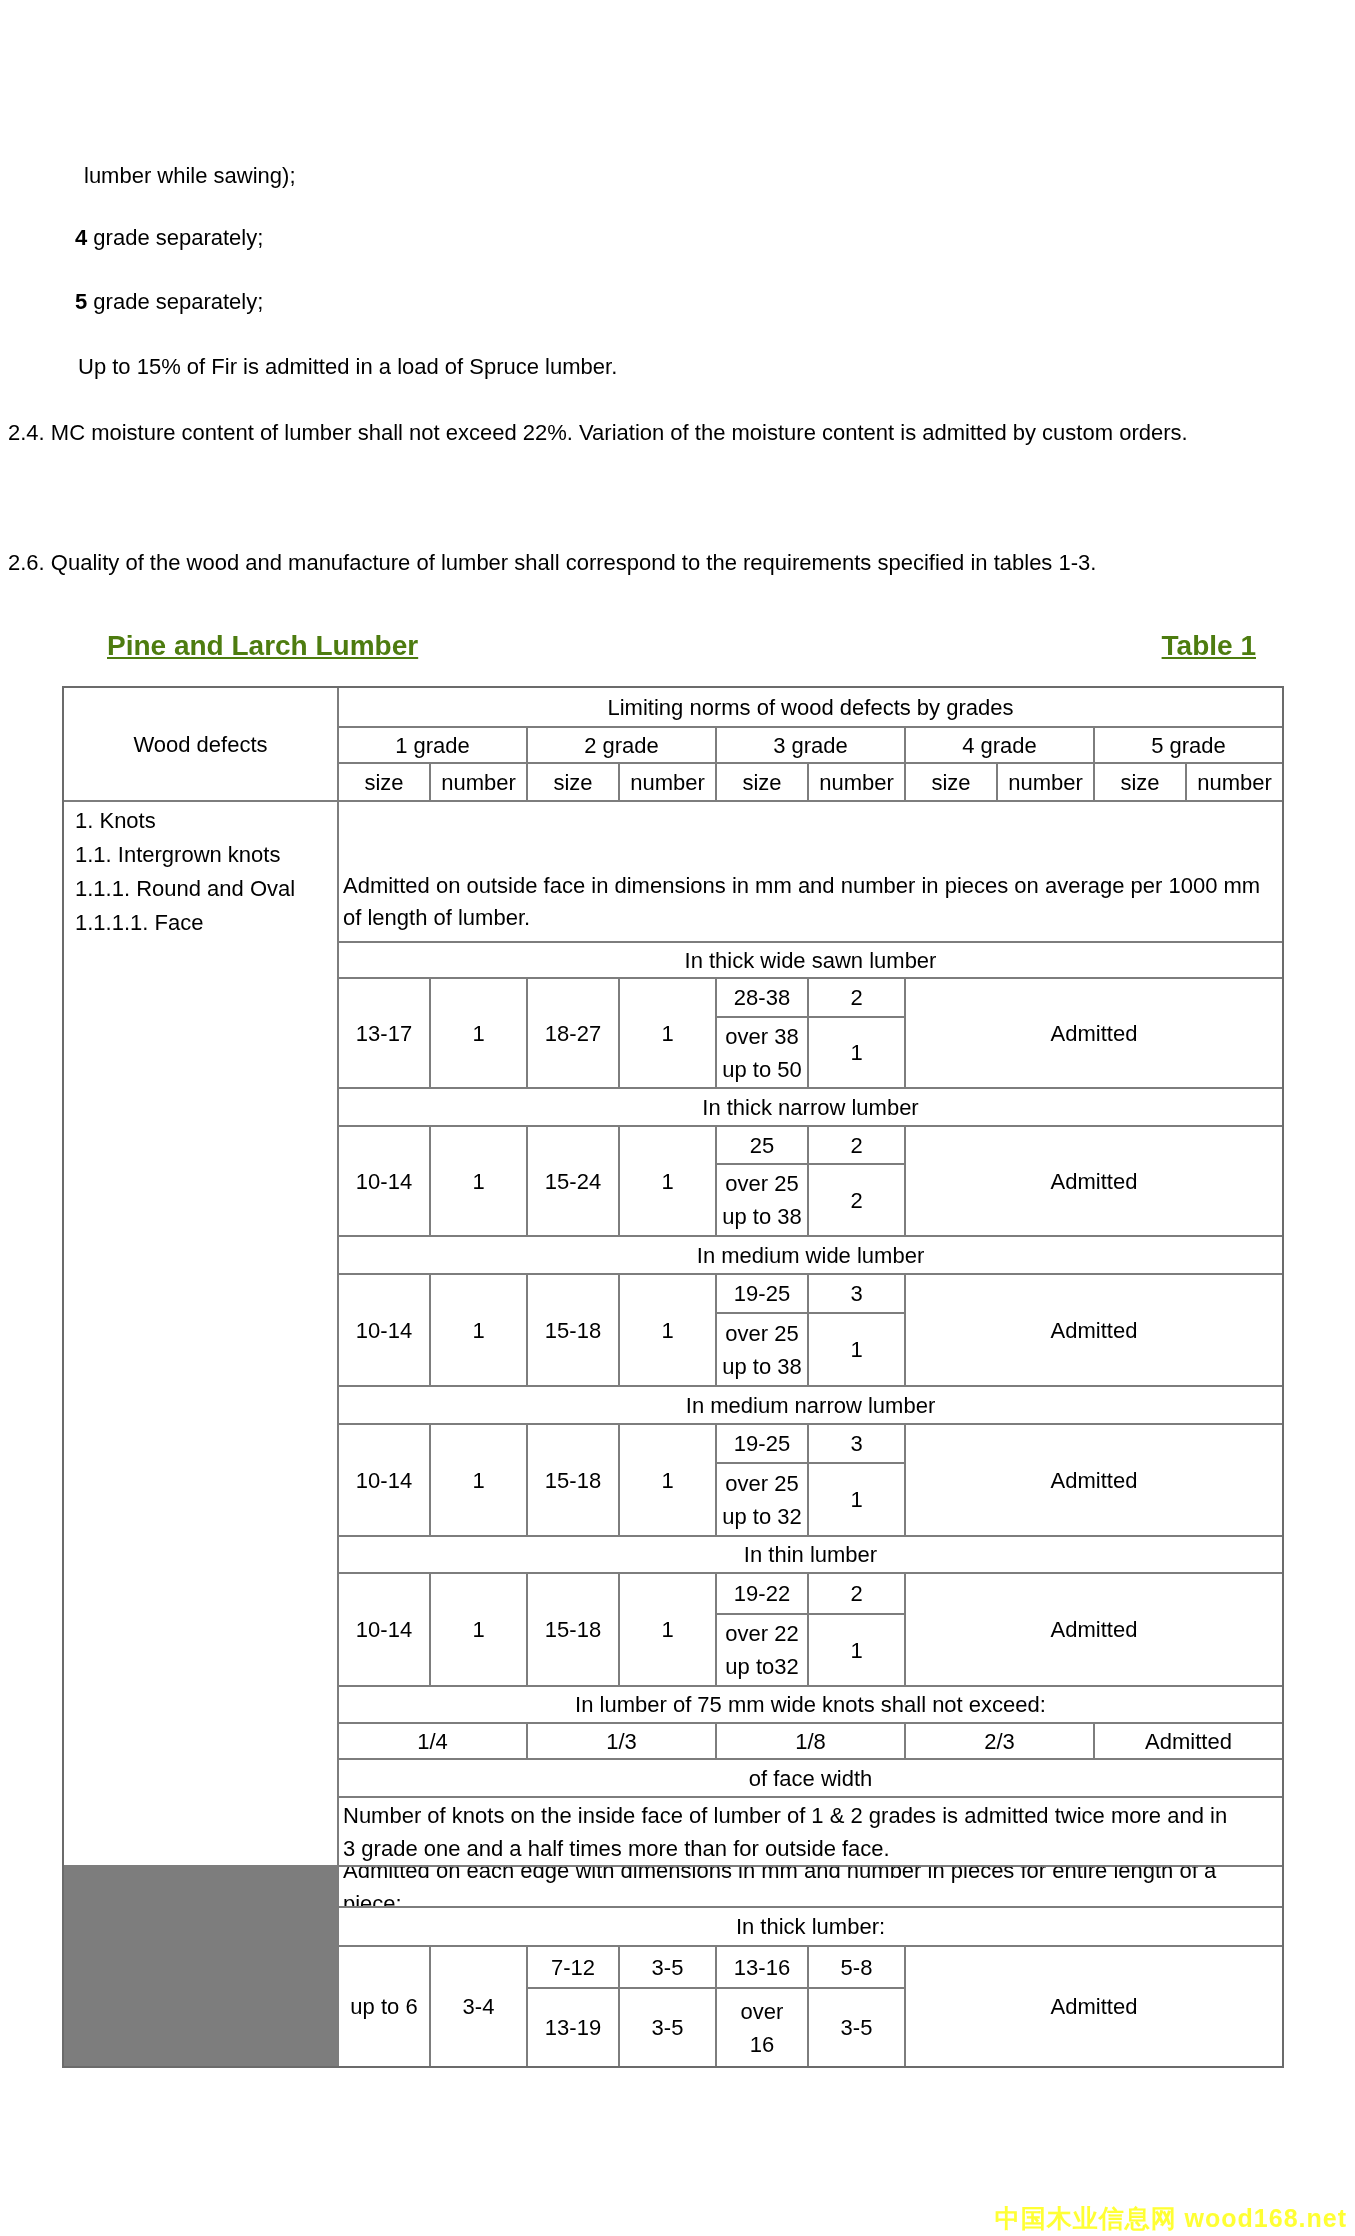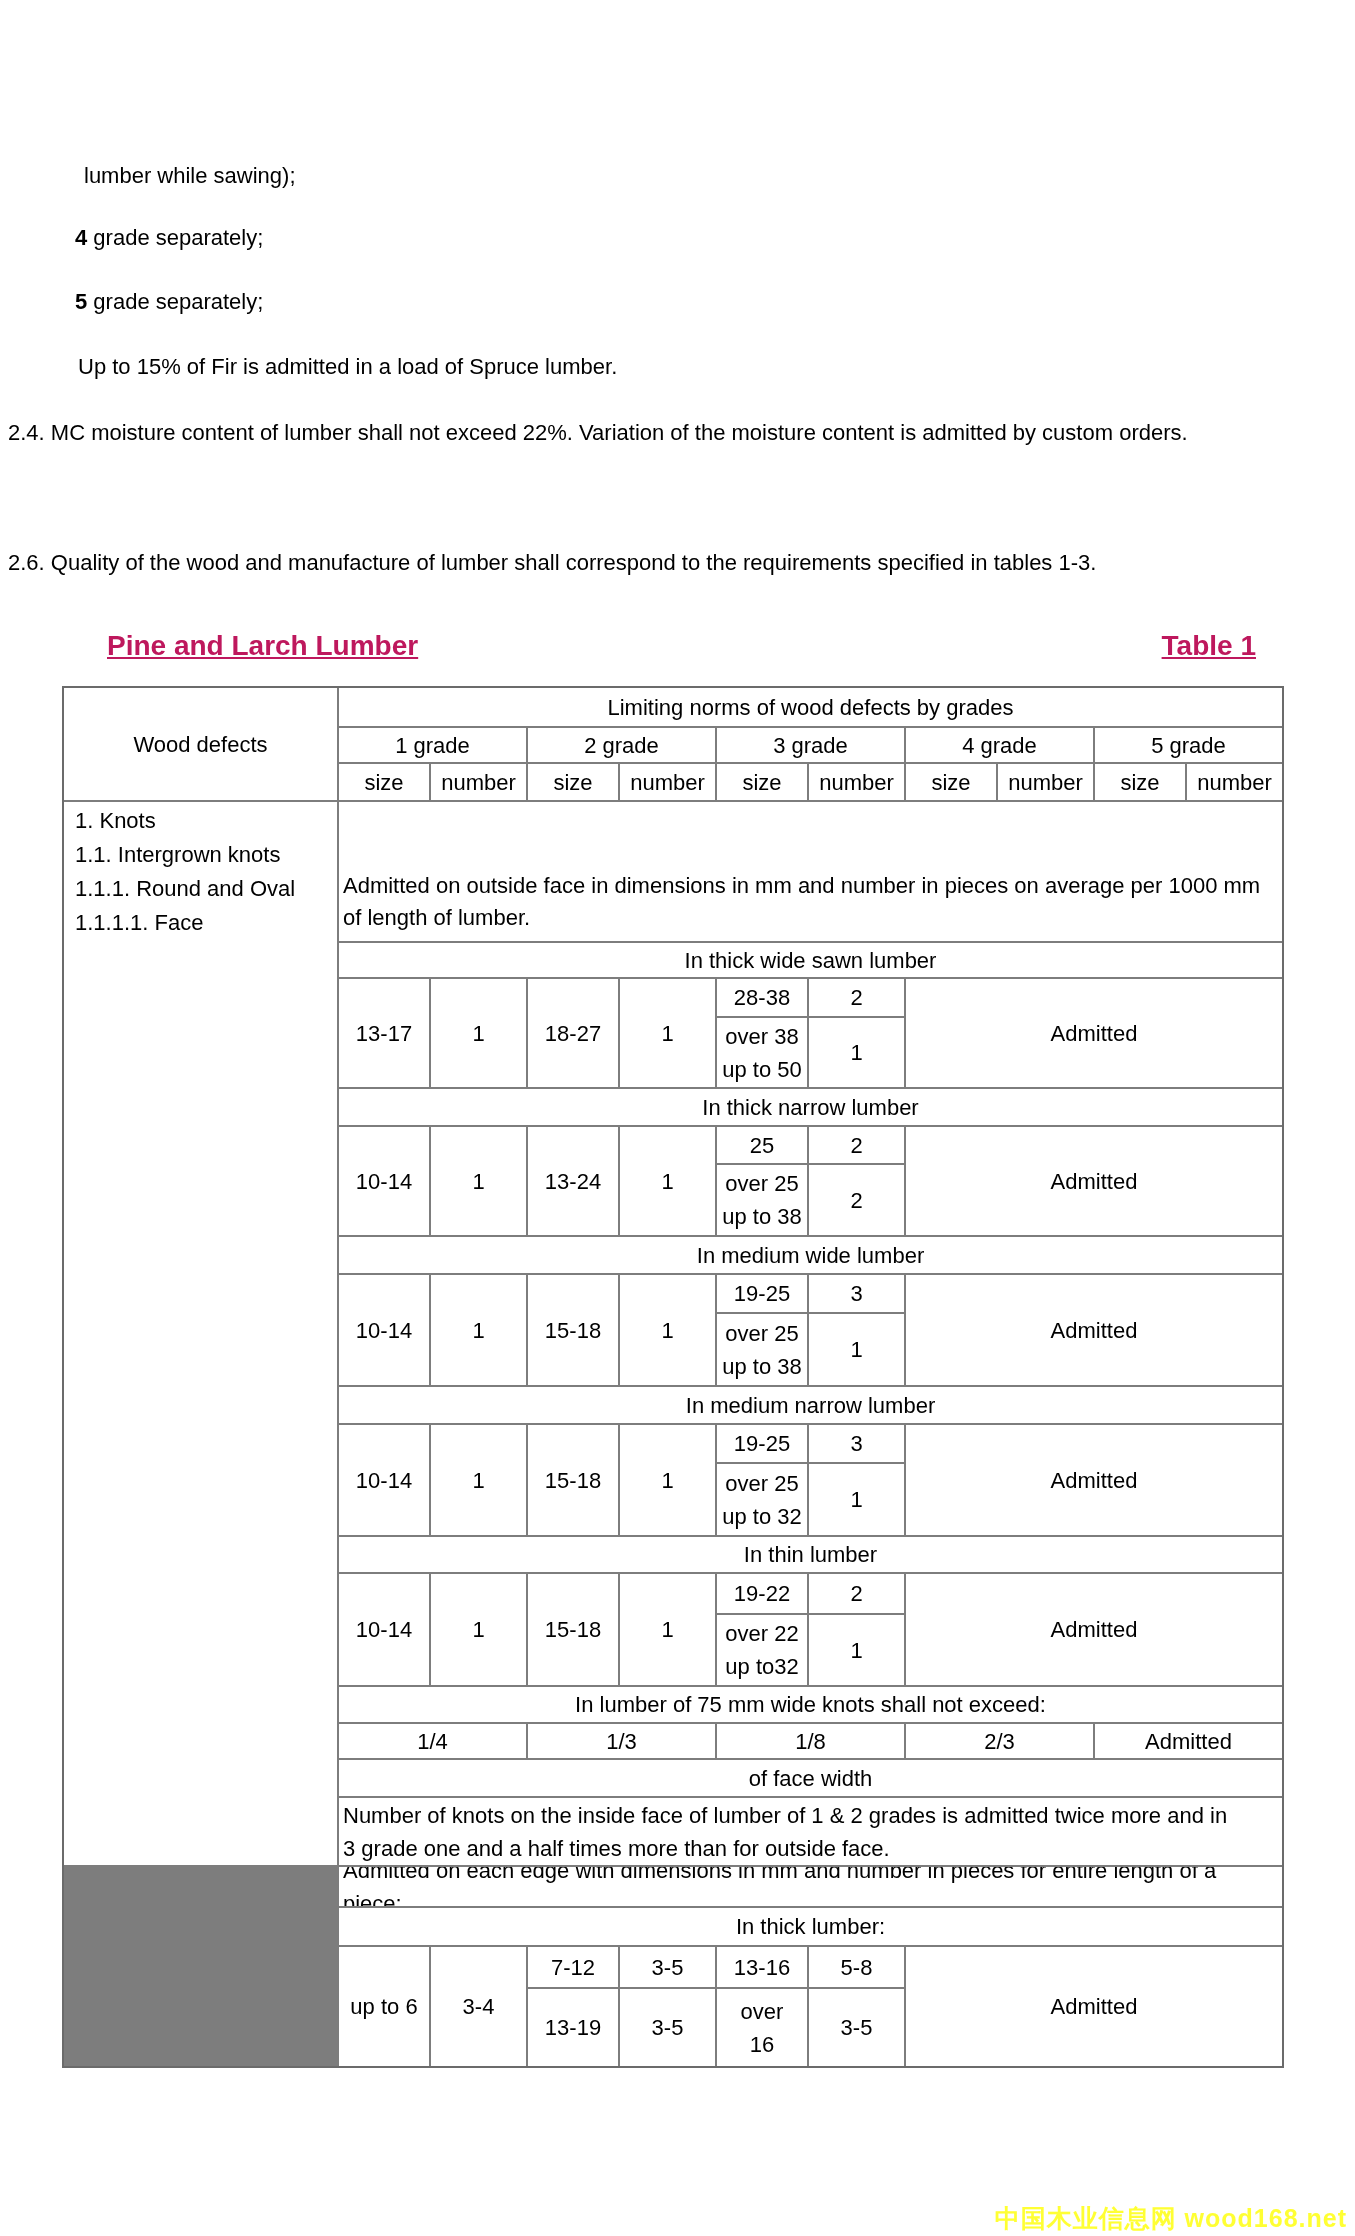--- a/index.html
+++ b/index.html
@@ -2,21 +2,21 @@
 <html><head>
 <meta charset="utf-8">
 <style>
   html,body { margin:0; padding:0; background:#ffffff; }
   .page {
     position:relative; width:1355px; height:2236px; background:#ffffff;
     font-family:"Liberation Sans", sans-serif; color:#000; overflow:hidden;
   }
   .para { position:absolute; font-size:22px; line-height:27px; white-space:nowrap; }
   .title {
-    position:absolute; font-size:28px; font-weight:bold; color:#be185d;
+    position:absolute; font-size:28px; font-weight:bold; color:#4d7c0f;
     text-decoration:underline; white-space:nowrap;
   }
   .tbl {
     position:absolute; left:62px; top:686px;
     display:grid;
     grid-template-columns:273px 90px 95px 90px 95px 90px 95px 90px 95px 90px 95px;
     grid-template-rows:38px 34px 36px 139px 34px 37px 69px 36px 36px 70px 36px 37px 71px 36px 37px 71px 35px 39px 70px 35px 34px 36px 67px 39px 37px 40px 77px;
     gap:2px; background:#7d7d7d; border:2px solid #6b6b6b;
   }
   .c {
@@ -92,21 +92,21 @@
     <div class="c" style="grid-area:6/6/7/7">28-38</div>
     <div class="c" style="grid-area:6/7/7/8">2</div>
     <div class="c pre" style="grid-area:7/6/8/7">over 38
 up to 50</div>
     <div class="c" style="grid-area:7/7/8/8">1</div>
     <div class="c" style="grid-area:6/8/8/12">Admitted</div>
 
     <div class="c" style="grid-area:8/2/9/12">In thick narrow lumber</div>
     <div class="c" style="grid-area:9/2/11/3">10-14</div>
     <div class="c" style="grid-area:9/3/11/4">1</div>
-    <div class="c" style="grid-area:9/4/11/5">13-24</div>
+    <div class="c" style="grid-area:9/4/11/5">15-24</div>
     <div class="c" style="grid-area:9/5/11/6">1</div>
     <div class="c" style="grid-area:9/6/10/7">25</div>
     <div class="c" style="grid-area:9/7/10/8">2</div>
     <div class="c pre" style="grid-area:10/6/11/7">over 25
 up to 38</div>
     <div class="c" style="grid-area:10/7/11/8">2</div>
     <div class="c" style="grid-area:9/8/11/12">Admitted</div>
 
     <div class="c" style="grid-area:11/2/12/12">In medium wide lumber</div>
     <div class="c" style="grid-area:12/2/14/3">10-14</div>

